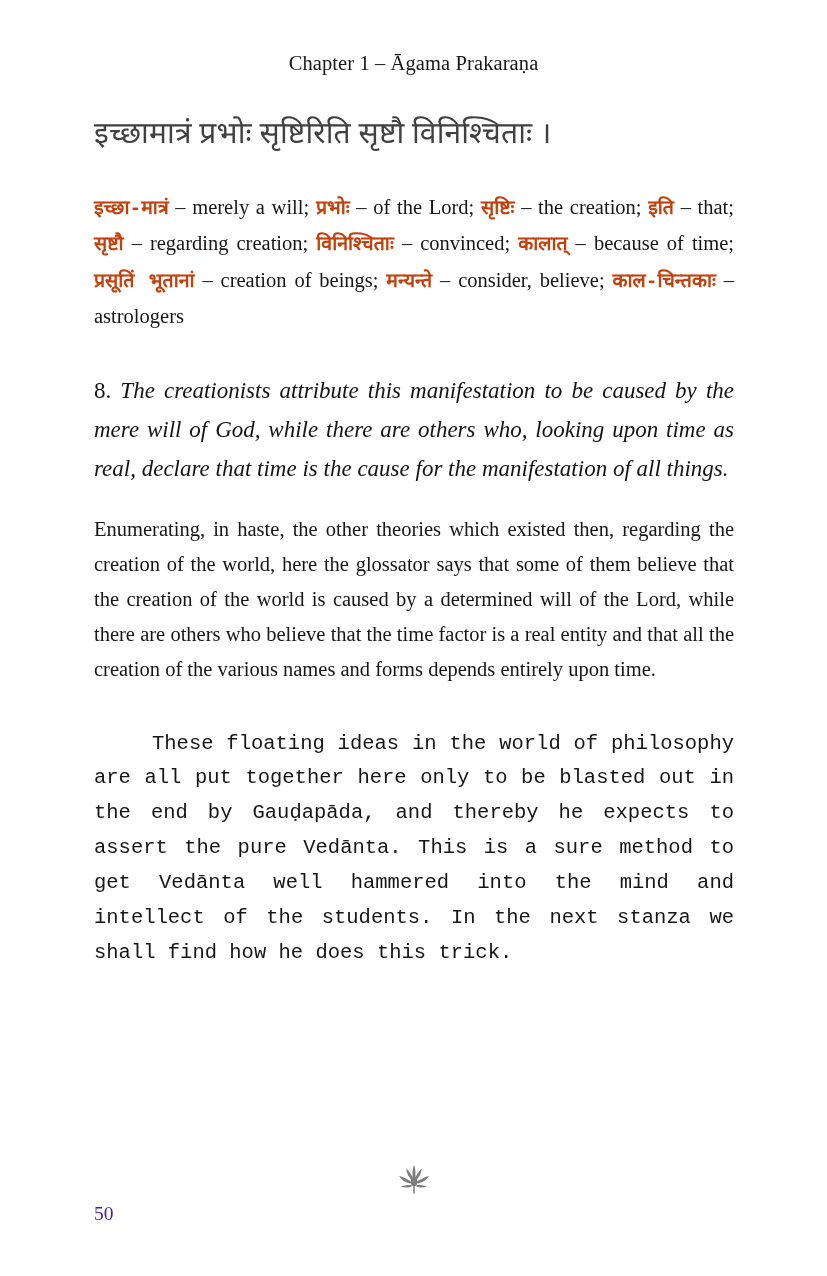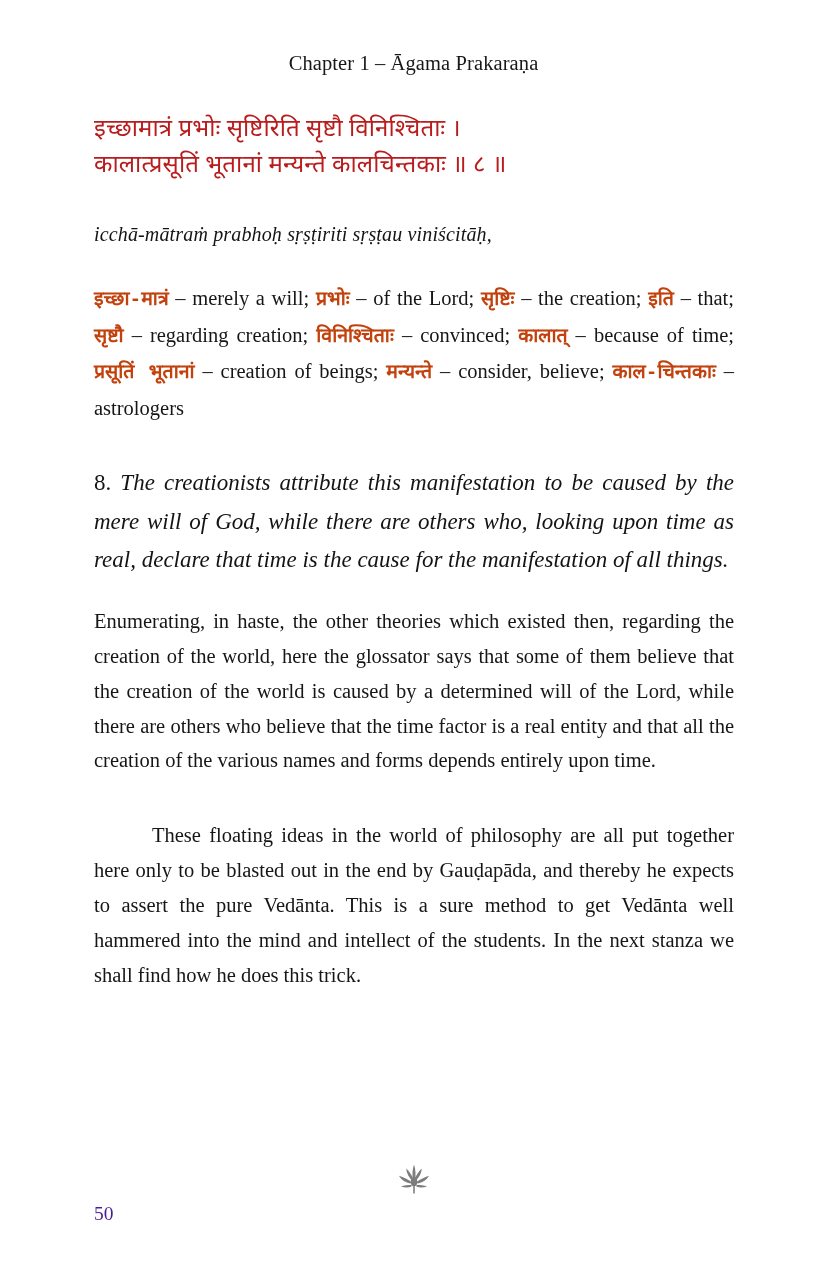--- a/index.html
+++ b/index.html
@@ -41,23 +41,23 @@
   .column {
     position: absolute;
     left: 94px;
     top: 110px;
     width: 640px;
   }
 
   
   .verse {
     font-family: "Liberation Serif", "DejaVu Sans", sans-serif;
-    font-size: 24px;
+    font-size: 30px;
     line-height: 1.52;
-    color: #b91c1c;
+    color: #404040;
     margin: 0 0 0 0;
     white-space: nowrap;
     letter-spacing: 0.2px;
   }
   .verse-line { display: block; }
 
   
   .translit {
     font-style: italic;
     font-size: 20px;
@@ -99,21 +99,21 @@
 
   
   .para {
     margin-top: 24px;
     font-size: 20.5px;
     line-height: 1.70;
     text-align: justify;
     text-justify: inter-word;
     color: #161616;
   }
-  .para.indented { text-indent: 58px; margin-top: 40px; }
+  .para.indented { text-indent: 58px; margin-top: 40px; font-family: Liberation Mono, monospace; }
   .para:last-child { margin-bottom: 0; }
 
   
   .ornament {
     position: absolute;
     left: 0;
     top: 1158px;
     width: 827px;
     text-align: center;
     line-height: 0;
@@ -133,25 +133,23 @@
 <body>
 
 <div class="page">
 
   <div class="running-head">Chapter 1 – Āgama Prakaraṇa</div>
 
   <div class="column">
 
     <div class="verse">
       <span class="verse-line">इच्छामात्रं प्रभोः सृष्टिरिति सृष्टौ विनिश्चिताः ।</span>
-      <span class="verse-line">कालात्प्रसूतिं भूतानां मन्यन्ते कालचिन्तकाः ॥ ८ ॥</span>
     </div>
 
     <div class="translit">
-      <span class="translit-line">icchā-mātraṁ prabhoḥ sṛṣṭiriti sṛṣṭau viniścitāḥ,</span>
     </div>
 
     <div class="gloss"><span class="dev">इच्छा-मात्रं</span><span> – </span><span>merely a will</span><span>; </span><span class="dev">प्रभोः</span><span> – </span><span>of the Lord</span><span>; </span><span class="dev">सृष्टिः</span><span> – </span><span>the creation</span><span>; </span><span class="dev">इति</span><span> – </span><span>that</span><span>; </span><span class="dev">सृष्टौ</span><span> – </span><span>regarding creation</span><span>; </span><span class="dev">विनिश्चिताः</span><span> – </span><span>convinced</span><span>; </span><span class="dev">कालात्</span><span> – </span><span>because of time</span><span>; </span><span class="dev">प्रसूतिं भूतानां</span><span> – </span><span>creation of beings</span><span>; </span><span class="dev">मन्यन्ते</span><span> – </span><span>consider, believe</span><span>; </span><span class="dev">काल-चिन्तकाः</span><span> – </span><span>astrologers</span></div>
 
     <div class="translation"><span class="num">8. </span><span>The creationists attribute this manifestation to be caused by the mere will of God, while there are others who, looking upon time as real, declare that time is the cause for the manifestation of all things.</span></div>
 
     <div class="para">Enumerating, in haste, the other theories which existed then, regarding the creation of the world, here the glossator says that some of them believe that the creation of the world is caused by a determined will of the Lord, while there are others who believe that the time factor is a real entity and that all the creation of the various names and forms depends entirely upon time.</div>
 
     <div class="para indented">These floating ideas in the world of philosophy are all put together here only to be blasted out in the end by Gauḍapāda, and thereby he expects to assert the pure Vedānta. This is a sure method to get Vedānta well hammered into the mind and intellect of the students. In the next stanza we shall find how he does this trick.</div>
 

